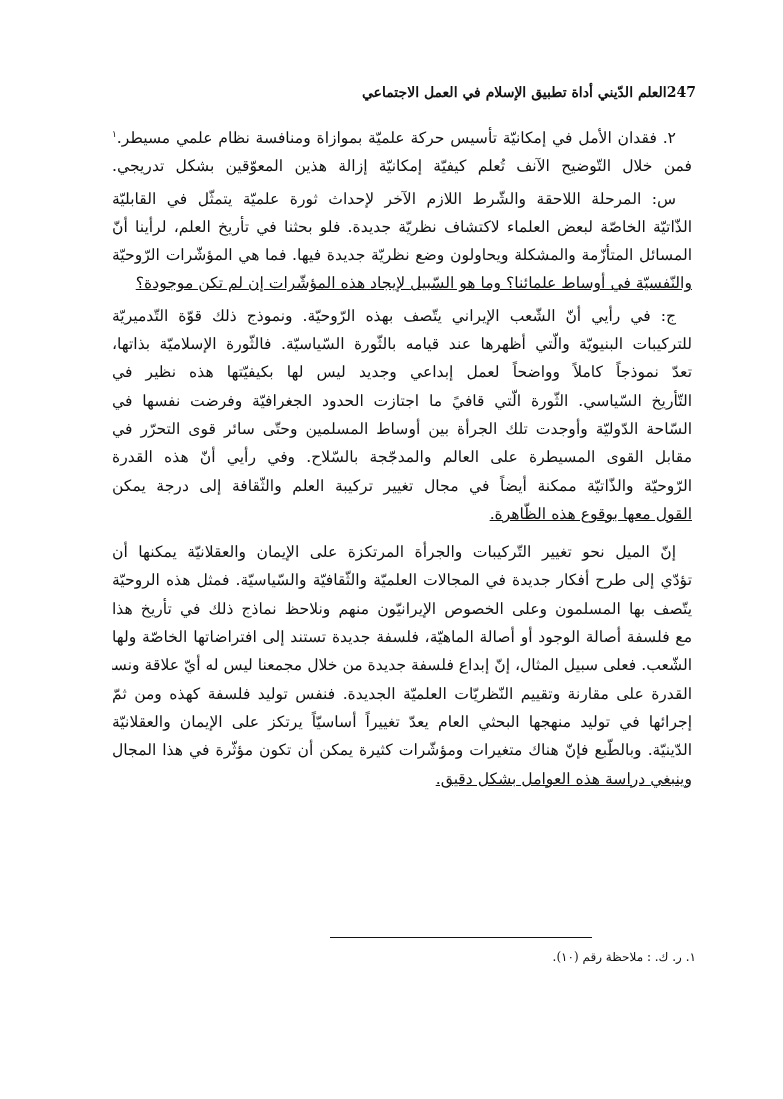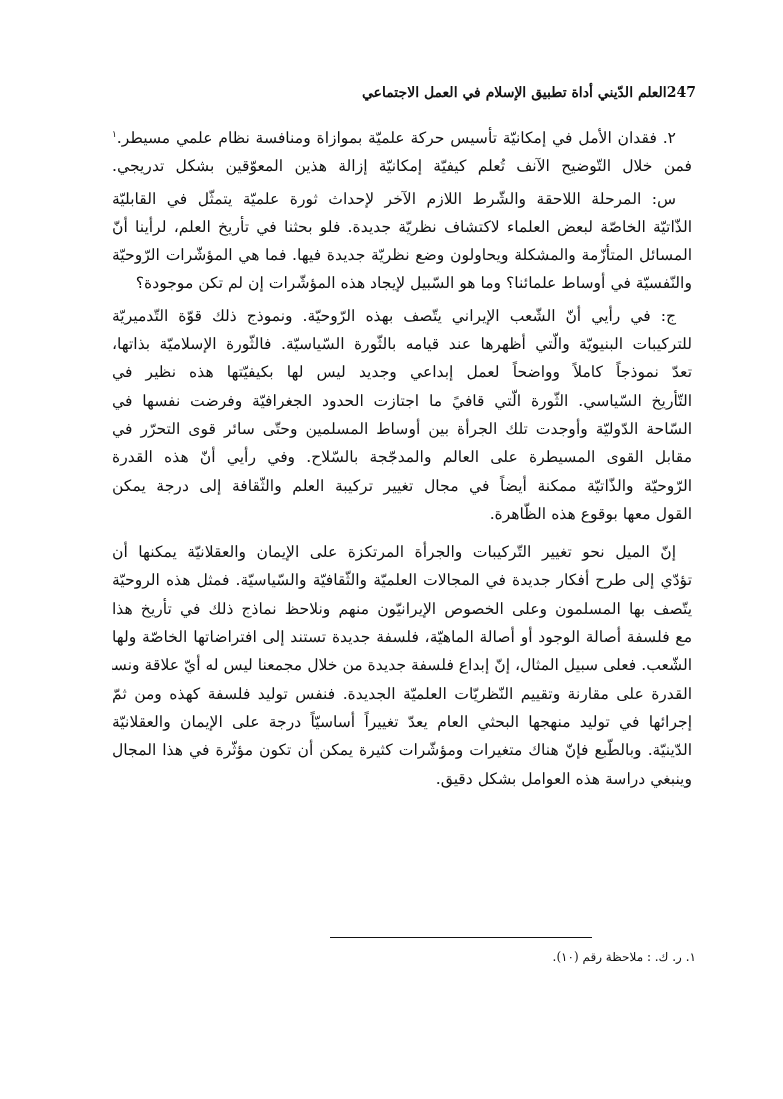--- a/index.html
+++ b/index.html
@@ -7,21 +7,21 @@
          font-family: "DejaVu Serif", "Liberation Serif", serif; color: #111; }
   .page { position: absolute; left: 108px; top: 0; width: 588px; direction: rtl; }
   .running-head { position: absolute; top: 80px; right: 0; width: 588px; height: 24px;
                   font-size: 14px; font-weight: bold; display: flex; justify-content: flex-start; align-items: center; }
   .running-title { margin-left: 56px; }
   .page-number { font-weight: bold; }
   .body { position: absolute; top: 120px; right: 0; width: 588px; font-size: 15.6px;
           line-height: 28.3px; text-align: justify; text-align-last: auto; }
   .body p { margin: 4px; }
   .line { display: block; text-align: justify; text-align-last: justify; white-space: nowrap; overflow: hidden; }
-  .line.last { text-align-last: right; }
+  .line.last { text-align-last: right; text-decoration: underline; }
   .indent { padding-right: 16px; }
   sup { font-size: 9px; vertical-align: super; line-height: 0; }
   .para-gap { height: 2px; }
   .footnote-rule { position: absolute; top: 937px; left: 330px; width: 262px; border-top: 1.3px solid #111; }
   .footnote { position: absolute; top: 950px; right: 0; width: 588px; font-size: 12px; direction: rtl; }
 </style>
 </head>
 <body>
 
 <div class="page">
@@ -53,21 +53,21 @@
       <span class="line last">القول معها بوقوع هذه الظّاهرة.</span>
     </p>
     <div class="para-gap"></div>
     <p>
       <span class="line indent">إنّ الميل نحو تغيير التّركيبات والجرأة المرتكزة على الإيمان والعقلانيّة يمكنها أن</span>
       <span class="line">تؤدّي إلى طرح أفكار جديدة في المجالات العلميّة والثّقافيّة والسّياسيّة. فمثل هذه الروحيّة</span>
       <span class="line">يتّصف بها المسلمون وعلى الخصوص الإيرانيّون منهم ونلاحظ نماذج ذلك في تأريخ هذا</span>
       <span class="line">مع فلسفة أصالة الوجود أو أصالة الماهيّة، فلسفة جديدة تستند إلى افتراضاتها الخاصّة ولها</span>
       <span class="line">الشّعب. فعلى سبيل المثال، إنّ إبداع فلسفة جديدة من خلال مجمعنا ليس له أيّ علاقة ونسبة</span>
       <span class="line">القدرة على مقارنة وتقييم النّظريّات العلميّة الجديدة. فنفس توليد فلسفة كهذه ومن ثمّ</span>
-      <span class="line">إجرائها في توليد منهجها البحثي العام يعدّ تغييراً أساسيّاً درجة على الإيمان والعقلانيّة</span>
+      <span class="line">إجرائها في توليد منهجها البحثي العام يعدّ تغييراً أساسيّاً يرتكز على الإيمان والعقلانيّة</span>
       <span class="line">الدّينيّة. وبالطّبع فإنّ هناك متغيرات ومؤشّرات كثيرة يمكن أن تكون مؤثّرة في هذا المجال</span>
       <span class="line last">وينبغي دراسة هذه العوامل بشكل دقيق.</span>
     </p>
   </div>
 </div>
 
 <div class="footnote-rule"></div>
 <div class="page" style="top:0">
   <div class="footnote">١. ر. ك. : ملاحظة رقم (١٠).</div>
 </div>

